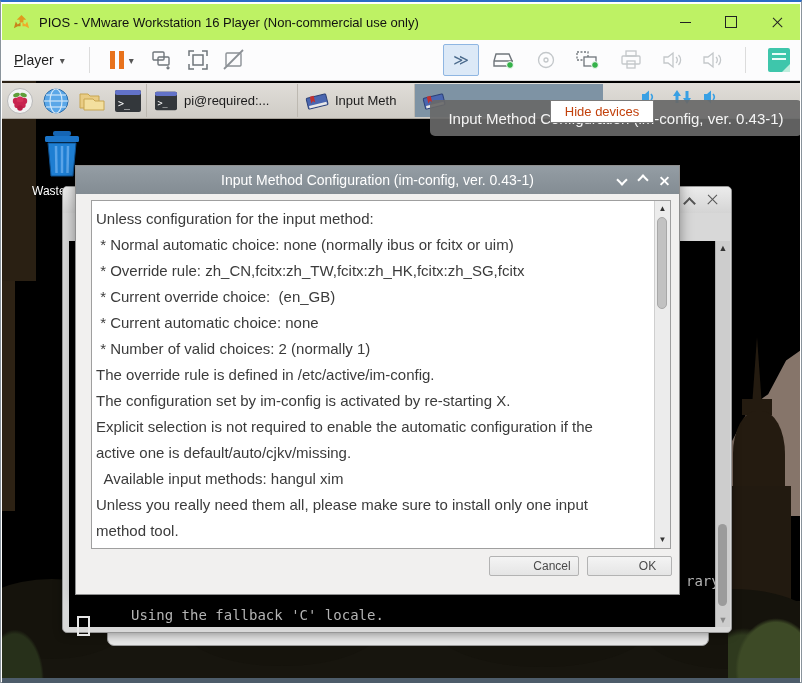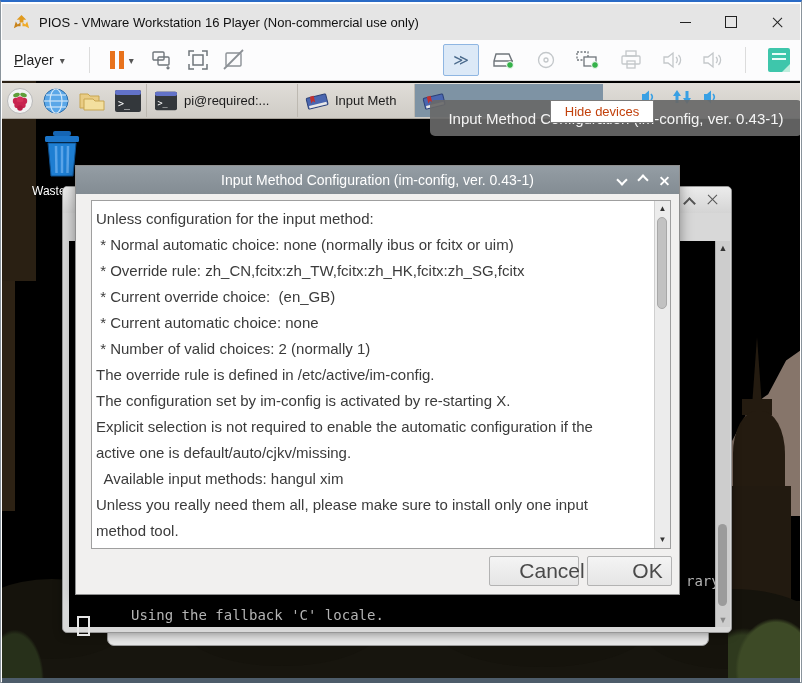--- a/index.html
+++ b/index.html
@@ -2,21 +2,21 @@
 <html><head>
 <meta charset="utf-8">
 <style>
   html,body{margin:0;padding:0;}
   body{width:802px;height:683px;position:relative;overflow:hidden;
        font-family:"Liberation Sans",sans-serif;background:#fff;}
   .win{position:absolute;inset:0;box-sizing:border-box;
        border:1px solid #8a949c;border-top:2px solid #2a6bc6;background:#fff;}
 
   
-  .titlebar{position:absolute;left:1px;right:1px;top:2px;height:36px;background:#e5e5e5;
+  .titlebar{position:absolute;left:1px;right:1px;top:2px;height:36px;background:#bef264;
             display:flex;align-items:center;}
   .vm-logo{width:19px;height:19px;margin:0 8px 0 10px;}
   .host-title{font-size:13px;color:#111;white-space:nowrap;}
   .win-controls{margin-left:auto;display:flex;height:100%;}
   .wc{width:46px;display:flex;align-items:center;justify-content:center;cursor:default;}
   .min-bar{width:11px;height:1px;background:#222;}
   .max-box{width:10px;height:10px;border:1px solid #222;}
   .xmark{position:relative;width:11px;height:11px;color:#222;}
   .xmark::before,.xmark::after{content:"";position:absolute;left:-1px;top:5px;width:13px;height:1.4px;
         background:currentColor;}
@@ -112,23 +112,23 @@
   .dlg-btns{position:absolute;right:10px;top:0;height:28px;display:flex;align-items:center;gap:13px;color:#fff;}
   .dlg-btns .chev{width:6px;height:6px;border-width:2px 2px 0 0;}
   .dlg-btns .xmark{width:9px;height:9px;}
   .dlg-btns .xmark::before,.dlg-btns .xmark::after{left:-1px;top:4px;width:11px;height:2px;}
   .dlg-box{position:absolute;left:15px;top:34px;width:580px;height:349px;background:#fff;
       border:1px solid #9f9f9f;box-sizing:border-box;overflow:hidden;}
   .dlg-lines{position:absolute;left:4px;top:5px;right:18px;font-size:15px;color:#3b3b3b;line-height:26px;}
   .dlg-lines div{white-space:pre;overflow:hidden;}
   .dlg-scroll{position:absolute;right:0;top:0;width:15px;height:347px;background:#ececec;border-left:1px solid #cfcfcf;}
   .dlg-scroll .sb-thumb{left:2px;width:10px;background:#c2c2c2;border:1px solid #a8a8a8;box-sizing:border-box;}
-  .btn{position:absolute;height:30px;background:linear-gradient(#f4f4f4,#e5e5e5);
+  .btn{position:absolute;height:20px;background:linear-gradient(#f4f4f4,#e5e5e5);
       border:1px solid #b3b3b3;border-radius:2px;box-sizing:border-box;
-      font-size:21px;color:#4a4a4a;display:flex;align-items:center;justify-content:center;padding-left:36px;}
+      font-size:12px;color:#4a4a4a;display:flex;align-items:center;justify-content:center;padding-left:36px;}
 
   
   .gtk-tip{position:absolute;left:428px;top:19px;width:372px;height:36px;background:rgba(104,104,104,.92);
       border-radius:5px;color:#f4f4f4;font-size:15px;display:flex;align-items:center;justify-content:center;
       z-index:6;overflow:hidden;white-space:nowrap;}
   .vmw-tip{position:absolute;left:548px;top:19px;width:104px;height:23px;background:#fff;
       border:1px solid #7a7a7a;box-sizing:border-box;color:#c2410c;font-size:13px;
       display:flex;align-items:center;justify-content:center;z-index:7;white-space:nowrap;}
 </style>
 </head>

